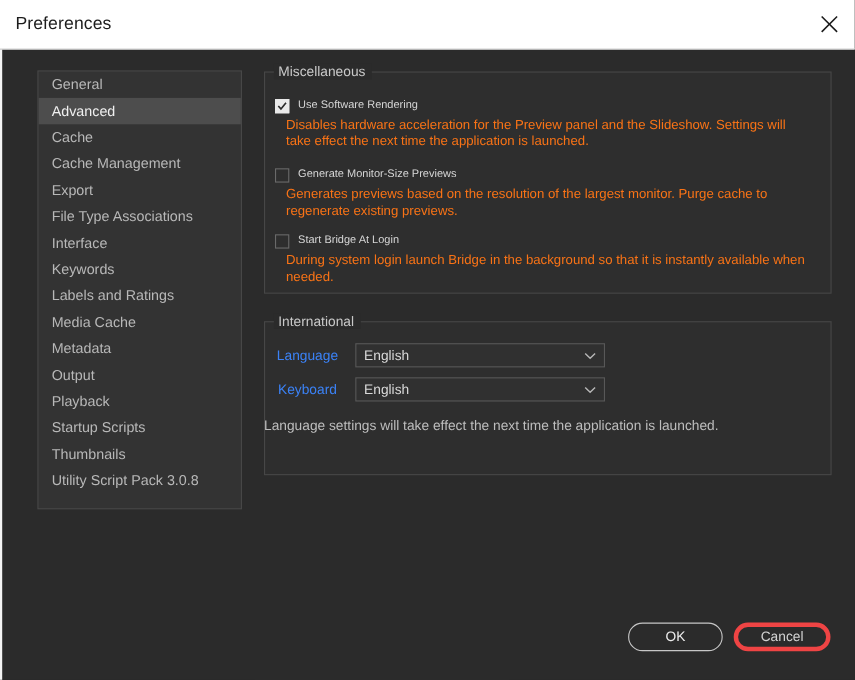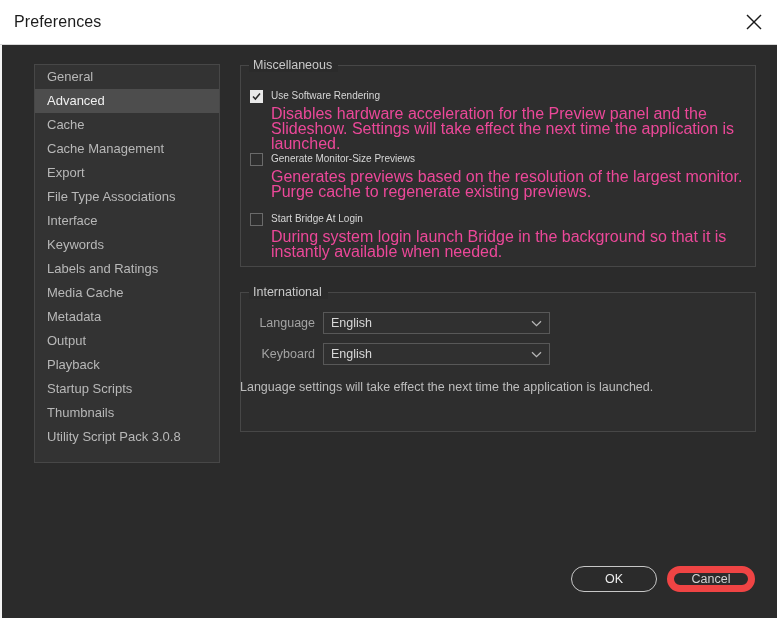--- a/index.html
+++ b/index.html
@@ -156,39 +156,39 @@
     left: 1px;
     top: 1px;
   }
   .cb-label {
     font-size: 10px;
     color: #d6d6d6;
     line-height: 16px;
     white-space: nowrap;
   }
   .cb-desc {
-    margin-left: 21px;
+    margin-left: 10px;
     margin-top: 2px;
-    font-size: 16px;
-    color: #ec4899;
+    font-size: 12px;
+    color: #f97316;
     line-height: 15px;
     max-width: 478px;
   }
 
   
   .field-row {
     position: absolute;
     display: flex;
     align-items: center;
   }
   .field-label {
     width: 71px;
-    text-align: right;
-    font-size: 12.5px;
-    color: #a3a3a3;
+    text-align: center;
+    font-size: 12.5px;
+    color: #3b82f6;
     margin-right: 8px;
     white-space: nowrap;
   }
   .dropdown {
     position: relative;
     width: 227px;
     height: 22px;
     background: #303030;
     border: 1px solid #585858;
     box-sizing: border-box;
@@ -236,21 +236,21 @@
     left: 571px;
     top: 566px;
     width: 86px;
     border: 1px solid #c7c7c7;
     color: #ededed;
   }
   #cancel-button {
     left: 667px;
     top: 566px;
     width: 88px;
-    border: 7px solid #ef4444;
+    border: 4px solid #ef4444;
     color: #d2d2d2;
   }
 </style>
 </head>
 <body>
 
 <div id="dialog">
 
   <div id="titlebar">
     <div id="title-text">Preferences</div>

